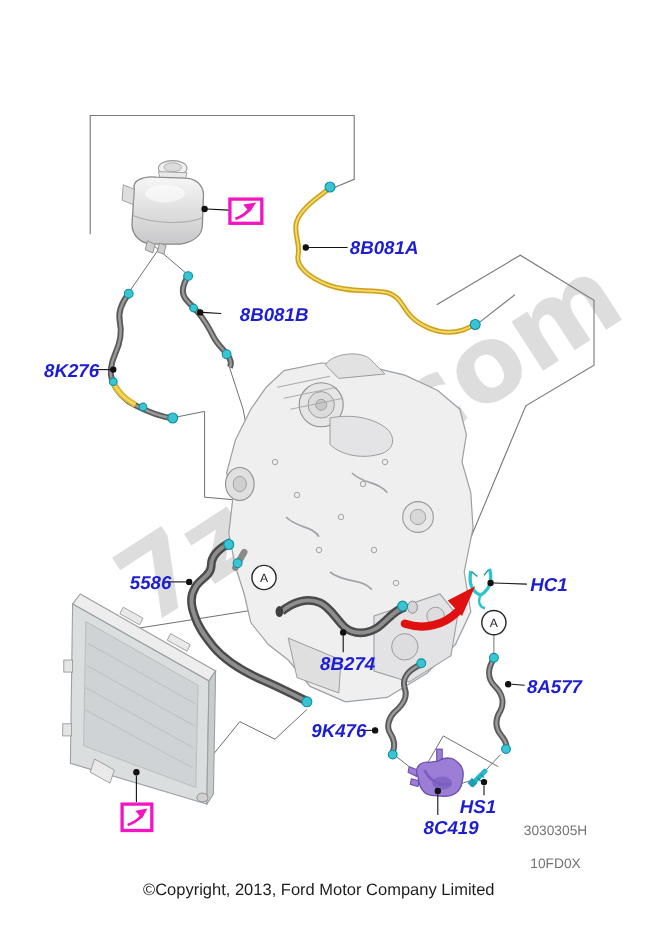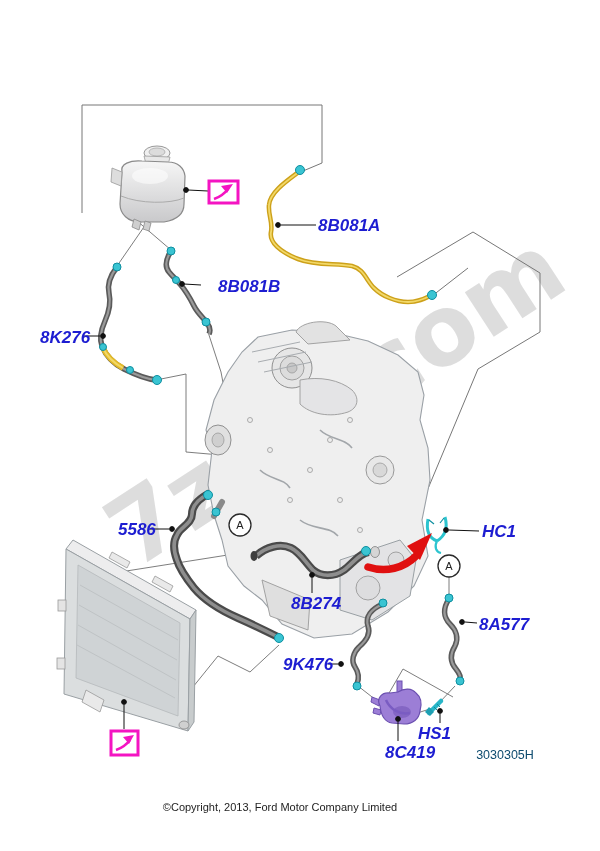--- a/index.html
+++ b/index.html
@@ -1,24 +1,24 @@
 <!DOCTYPE html>
 <html><head>
 <meta charset="utf-8">
 <style>
   html,body{margin:0;padding:0;background:#fff;}
   .stage{position:relative;width:600px;height:851px;background:#ffffff;overflow:hidden;
          font-family:"Liberation Sans",sans-serif;}
   .stage svg{position:absolute;left:0;top:0;}
   .part-label{position:absolute;color:#1d1dd1;font-weight:bold;font-size:17px;line-height:1;
               white-space:nowrap;cursor:pointer;font-style:italic;}
-  .meta-line{position:absolute;left:425px;width:160px;text-align:center;color:#0c4a6e;
+  .meta-line{position:absolute;left:425px;width:160px;text-align:center;color:#737373;
              font-size:12.5px;line-height:14px;white-space:nowrap;}
   .copyright{position:absolute;left:130px;top:801px;width:300px;text-align:center;color:#1d1d1d;
-             font-size:11px;white-space:nowrap;}
+             font-size:15px;white-space:nowrap;}
 </style>
 </head>
 <body>
 
 <div class="stage">
 
 <svg width="600" height="851" viewBox="0 0 600 851">
   <defs>
     <linearGradient id="gTank" x1="0" y1="0" x2="0" y2="1">
       <stop offset="0" stop-color="#f6f6f6"></stop>
@@ -272,16 +272,17 @@
 <div class="part-label" style="left:40px;top:329px">8K276</div>
 <div class="part-label" style="left:118px;top:521px">5586</div>
 <div class="part-label" style="left:291px;top:595px">8B274</div>
 <div class="part-label" style="left:283px;top:656px">9K476</div>
 <div class="part-label" style="left:479px;top:616px">8A577</div>
 <div class="part-label" style="left:482px;top:523px">HC1</div>
 <div class="part-label" style="left:418px;top:725px">HS1</div>
 <div class="part-label" style="left:385px;top:744px">8C419</div>
 
 <div class="meta-line" style="top:748px">3030305H</div>
+<div class="meta-line" style="top:778px">10FD0X</div>
 
 <div class="copyright">©Copyright, 2013, Ford Motor Company Limited</div>
 
 </div>
 
 </body></html>

